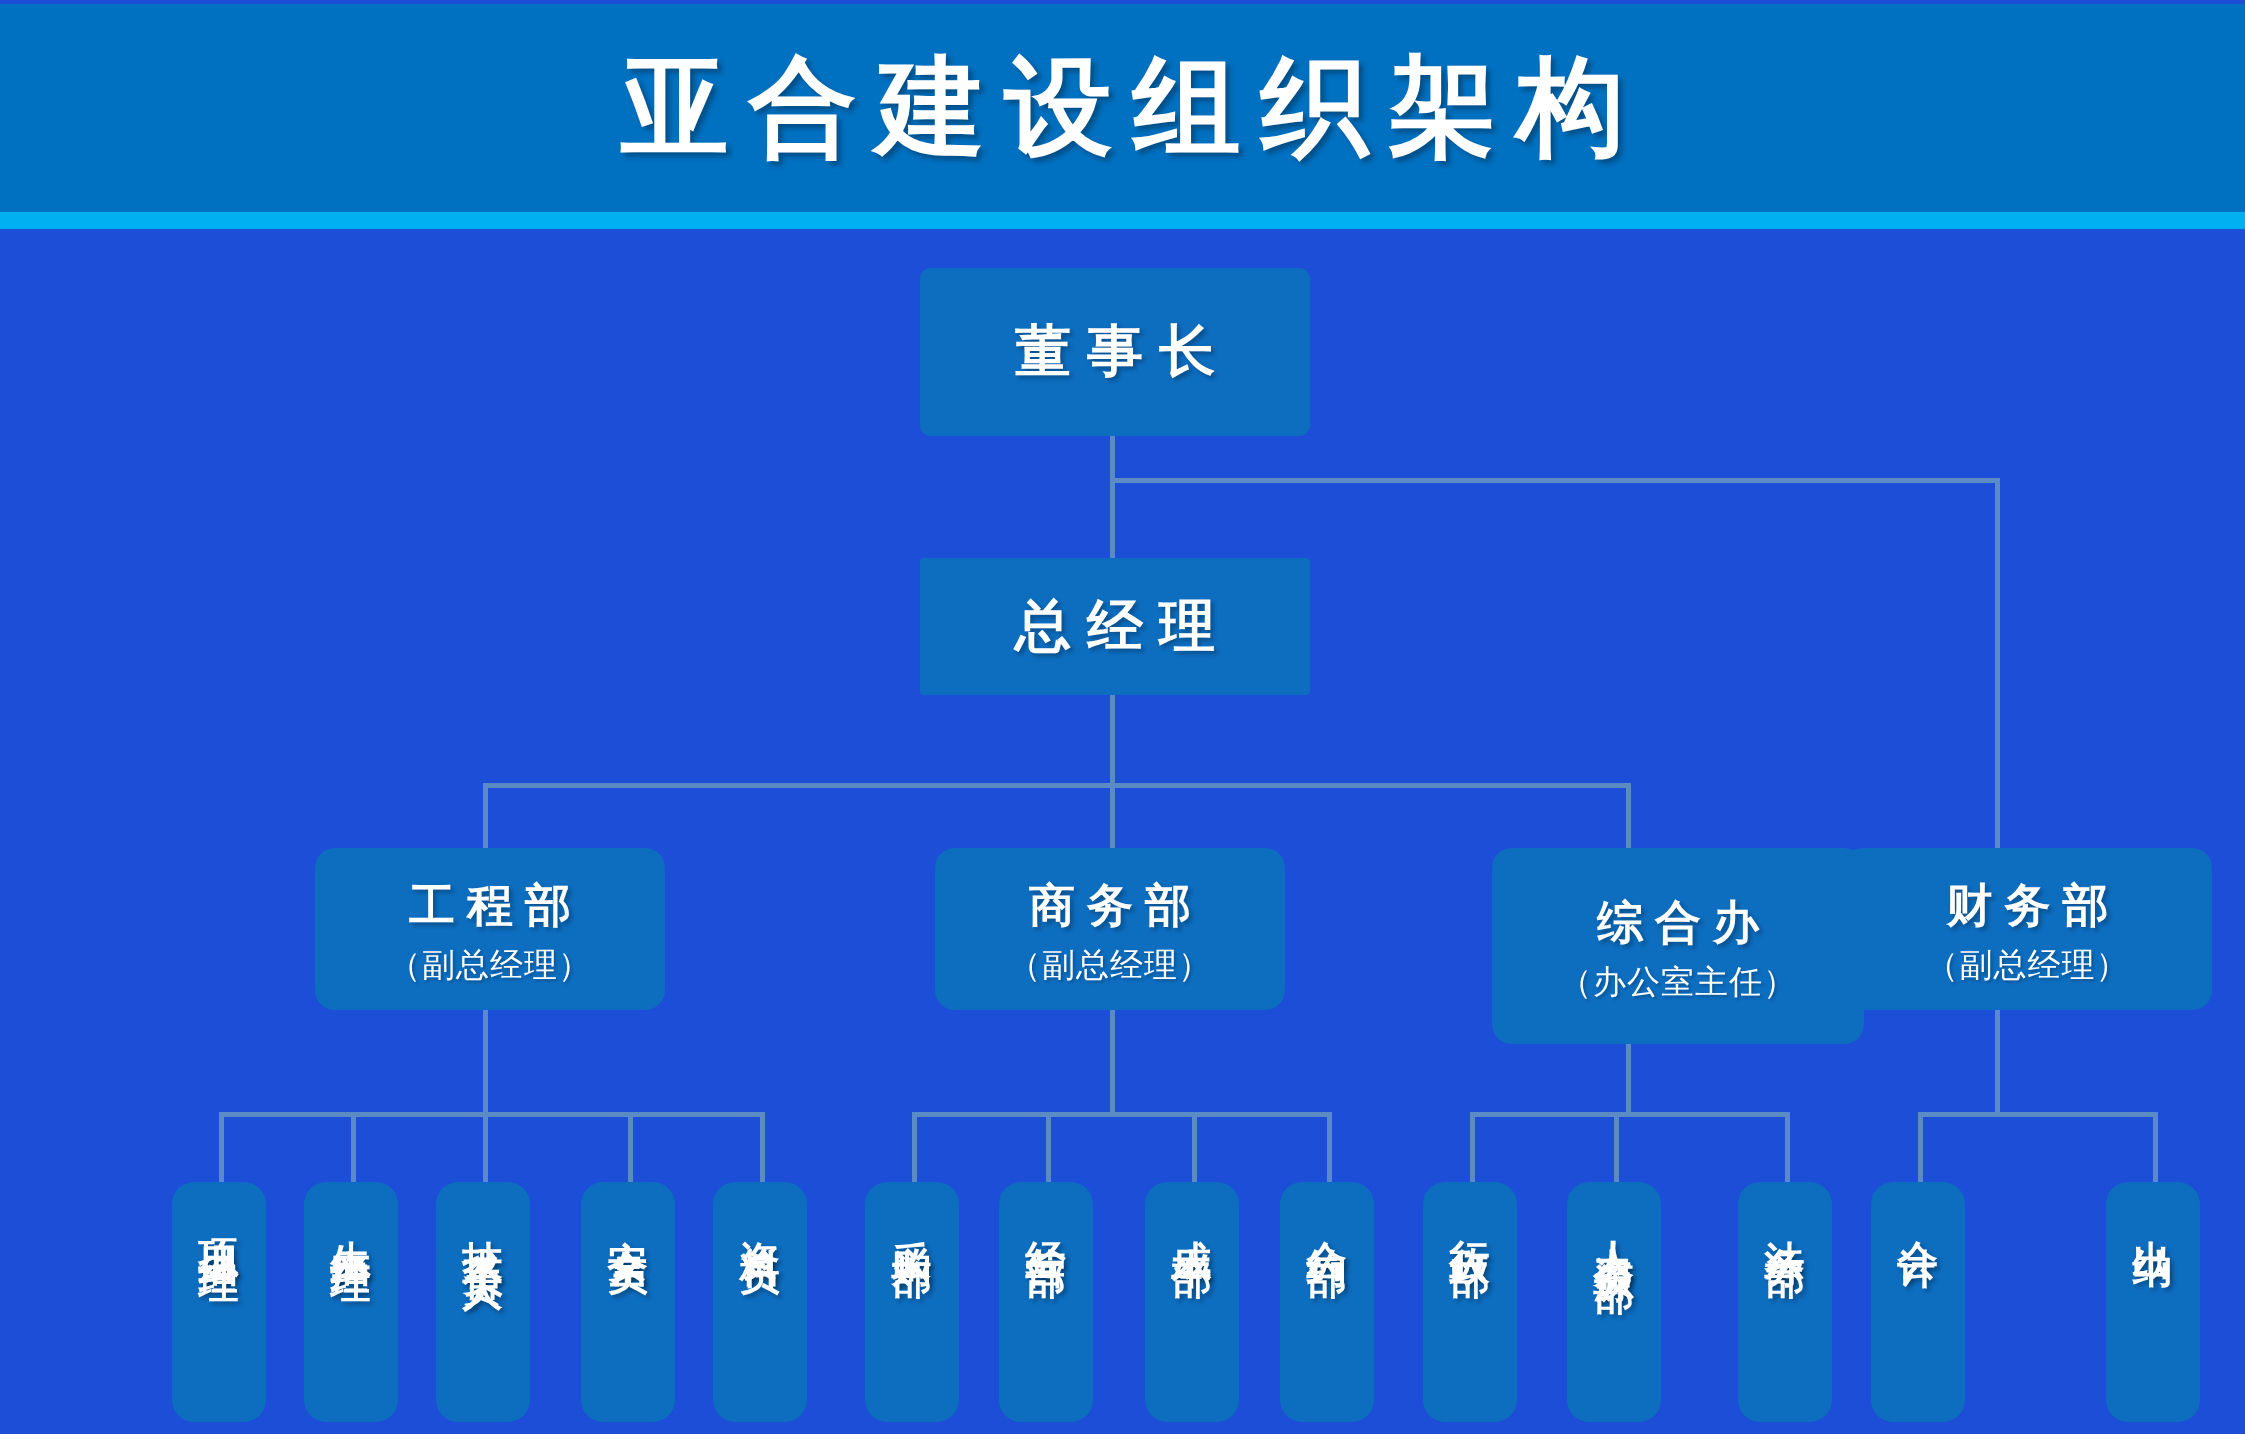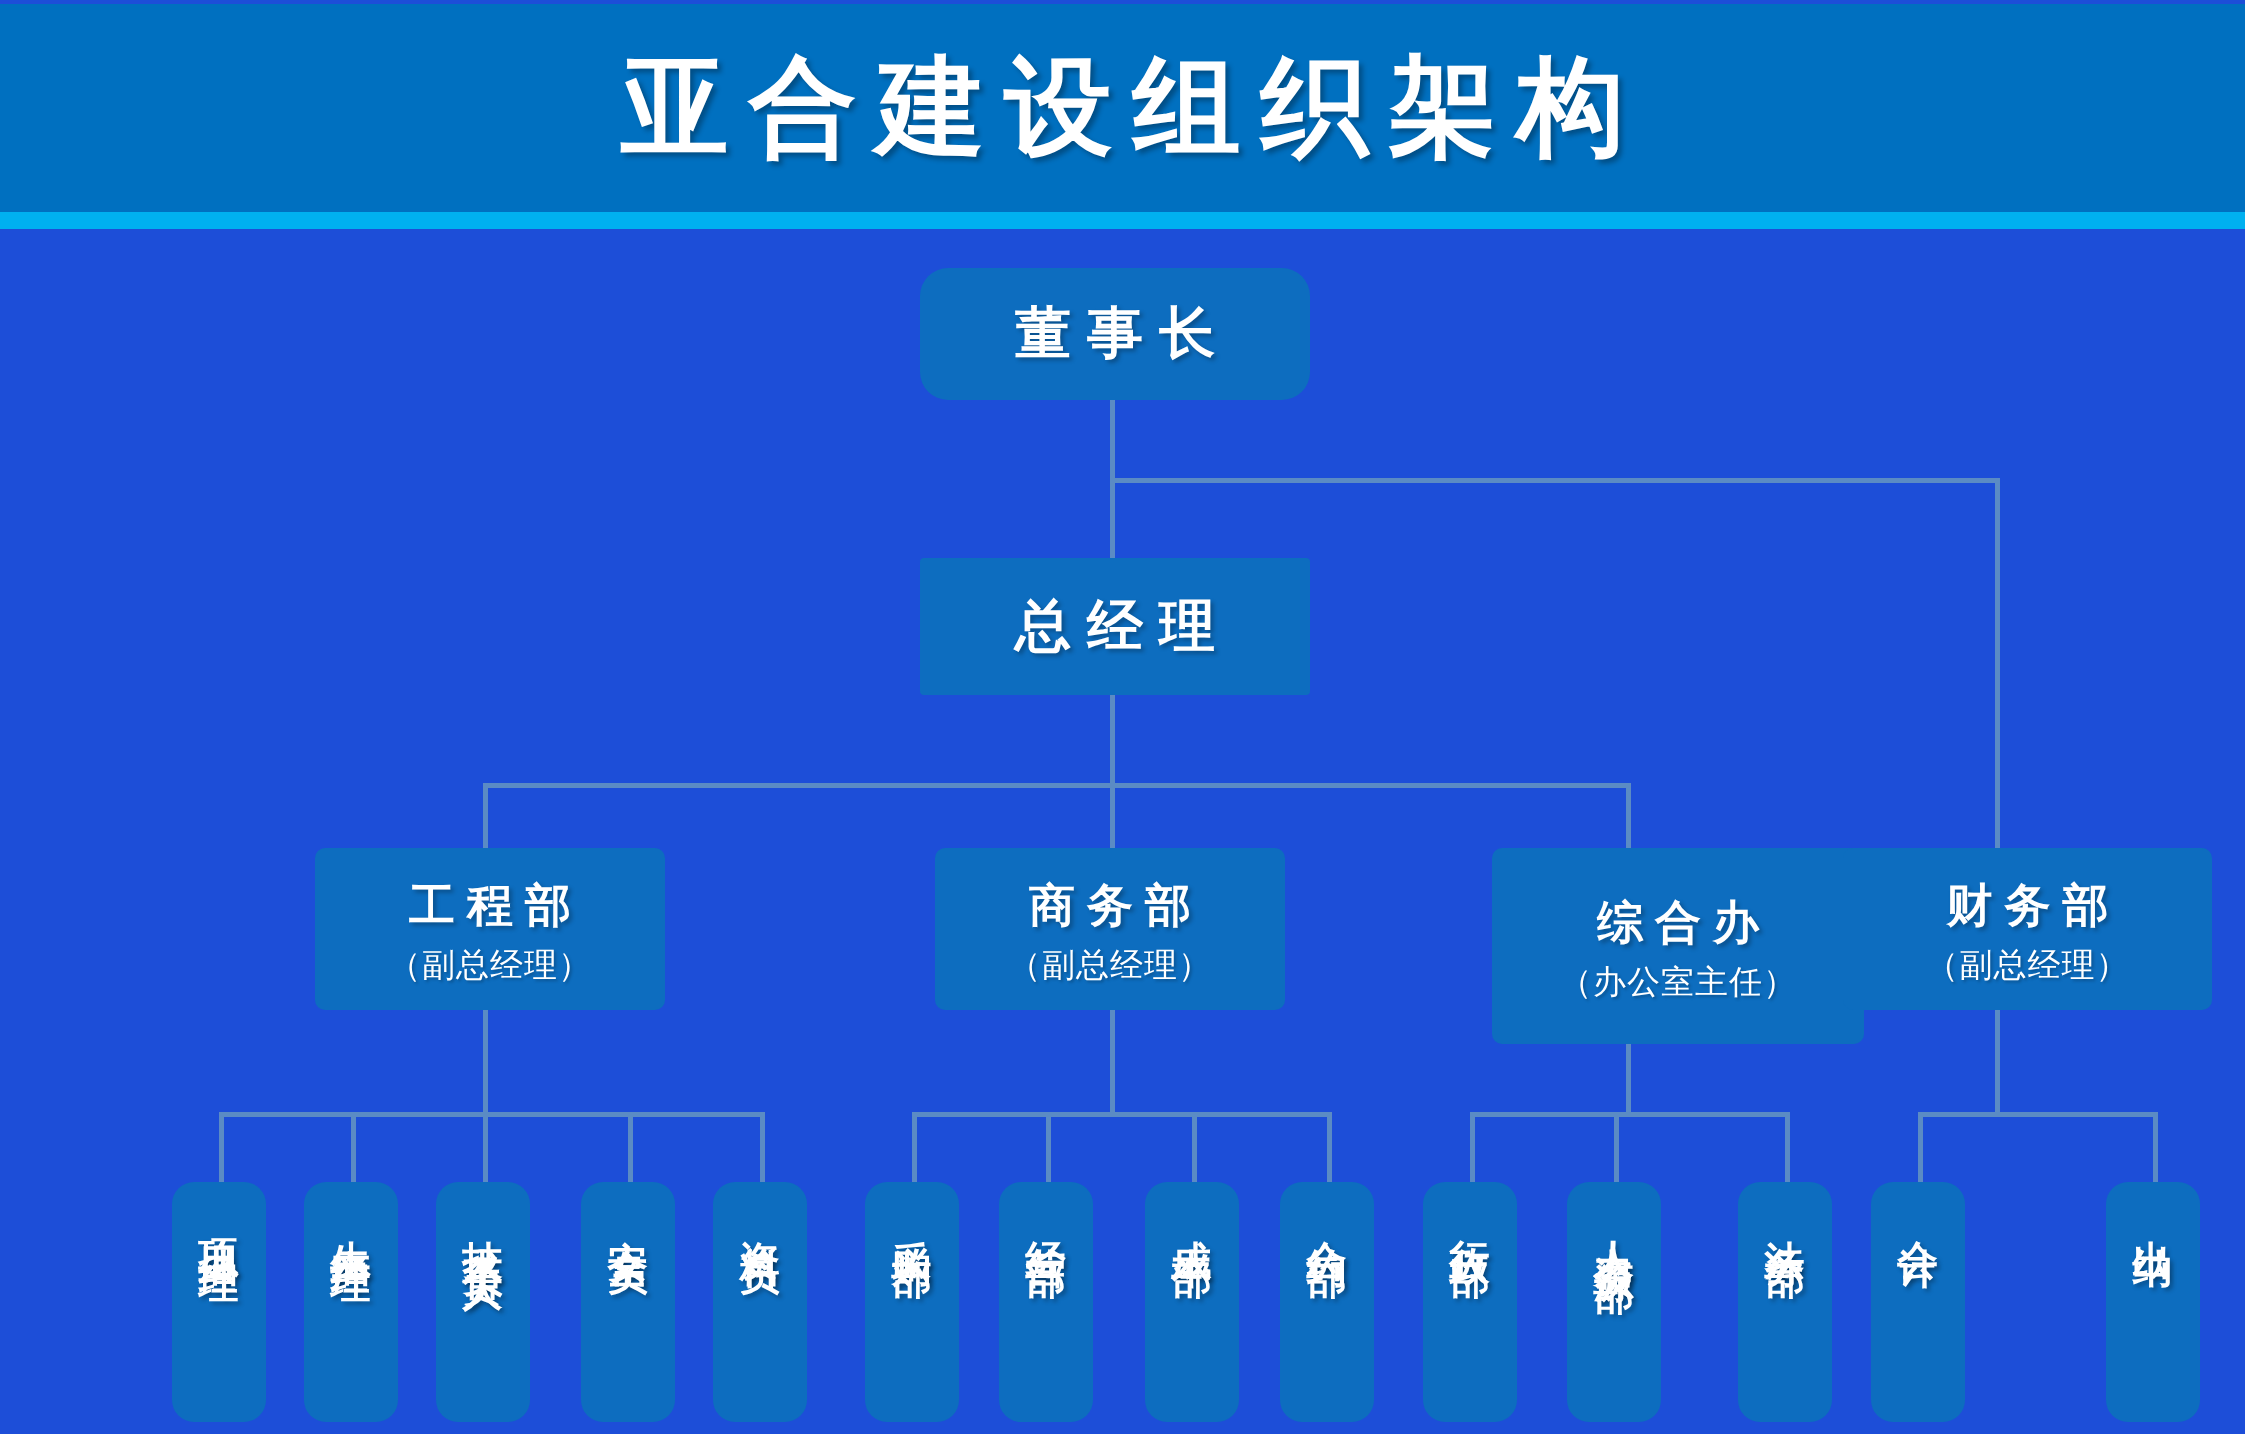--- a/index.html
+++ b/index.html
@@ -67,21 +67,21 @@
     white-space: nowrap;
     text-shadow: 2px 2px 3px rgba(0,0,0,0.25);
   }
 
   .node.level-1 { border-radius: 28px; }
   .node.level-1 .title { font-size: 56px; letter-spacing: 16px; text-indent: 16px; }
 
   .node.level-2 { border-radius: 4px; }
   .node.level-2 .title { font-size: 56px; letter-spacing: 16px; text-indent: 16px; }
 
-  .node.level-3 { border-radius: 10px; padding-top: 4px; }
+  .node.level-3 { border-radius: 20px; padding-top: 4px; }
   .node.level-3 .title { font-size: 46px; letter-spacing: 12px; text-indent: 12px; margin-bottom: 6px; }
   .node.level-3 .subtitle { font-size: 33px; letter-spacing: 1px; }
 
   .node.level-4 {
     border-radius: 22px;
     justify-content: flex-start;
     padding-top: 26px;
   }
   .node.level-4 .title {
     font-size: 40px;
@@ -145,21 +145,21 @@
   <div class="conn h" style="left:1470px; top:1112px; width:320px;"></div>
   <div class="conn v" style="left:1470px; top:1112px; height:70px;"></div>
   <div class="conn v" style="left:1614px; top:1112px; height:70px;"></div>
   <div class="conn v" style="left:1785px; top:1112px; height:70px;"></div>
 
   <div class="conn v" style="left:1995px; top:1010px; height:105px;"></div>
   <div class="conn h" style="left:1918px; top:1112px; width:240px;"></div>
   <div class="conn v" style="left:1918px; top:1112px; height:70px;"></div>
   <div class="conn v" style="left:2153px; top:1112px; height:70px;"></div>
 
-  <div class="node level-1" style="left:920px; top:268px; width:390px; height:132px;">
+  <div class="node level-1" style="left:920px; top:268px; width:390px; height:168px;border-radius:11px;">
     <span class="title">董事长</span>
   </div>
 
   <div class="node level-2" style="left:920px; top:558px; width:390px; height:137px;">
     <span class="title">总经理</span>
   </div>
 
   <div class="node level-3" style="left:315px; top:848px; width:350px; height:162px;">
     <span class="title">工程部</span>
     <span class="subtitle">（副总经理）</span>

